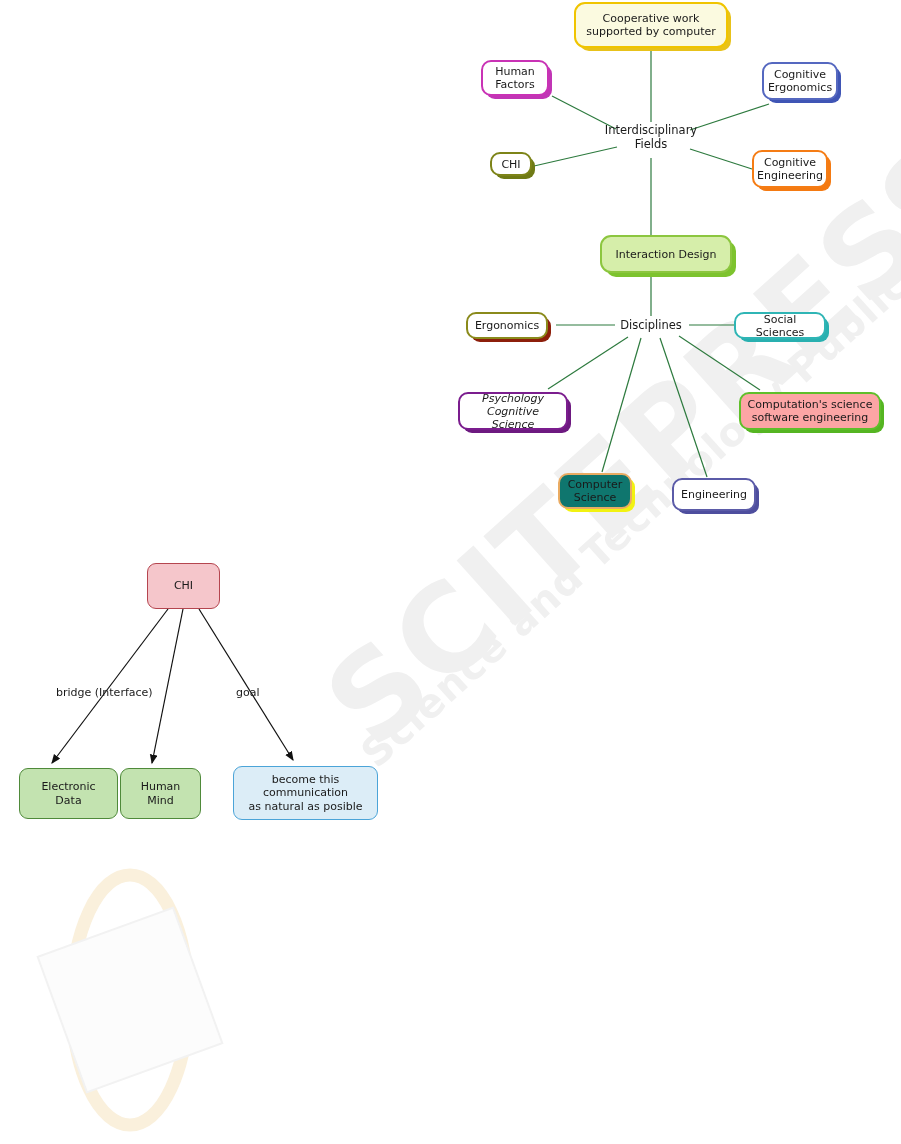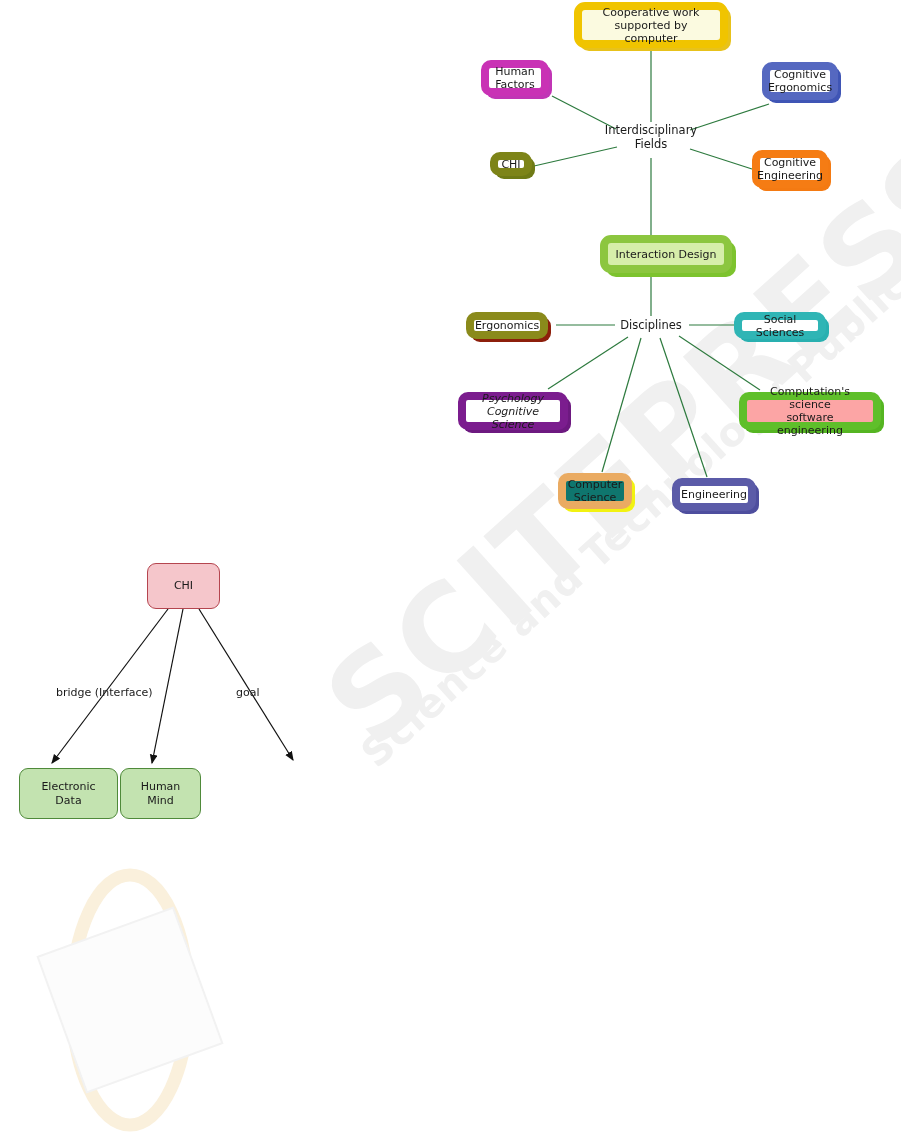--- a/index.html
+++ b/index.html
@@ -67,21 +67,21 @@
 
   
   .node {
     position: absolute;
     box-sizing: border-box;
     display: flex;
     align-items: center;
     justify-content: center;
     text-align: center;
     border-radius: 9px;
-    border: 8px solid #701a75;
+    border: 2px solid #701a75;
     background: #ffffff;
     color: #1a1a1a;
     font-size: 11px;
     line-height: 13px;
     z-index: 3;
     padding: 2px 6px;
   }
   .node .lbl { display: block; }
 
   
@@ -322,18 +322,23 @@
   <div class="node fc" id="node-electronic-data" style="left:19px; top:768px; width:99px; height:51px;">
     <span class="lbl" style="white-space:pre-line;">Electronic
 Data</span>
   </div>
 
   <div class="node fc" id="node-human-mind" style="left:120px; top:768px; width:81px; height:51px;">
     <span class="lbl" style="white-space:pre-line;">Human
 Mind</span>
   </div>
 
+  <div class="node fc" id="node-become-natural" style="left:233px; top:766px; width:145px; height:54px;">
+    <span class="lbl" style="white-space:pre-line;">become this
+communication
+as natural as posible</span>
+  </div>
 
   <div class="edge-label" style="left:56px; top:686px;">bridge (Interface)</div>
 
   <div class="edge-label" style="left:236px; top:686px;">goal</div>
 
 </div>
 
 </body></html>

